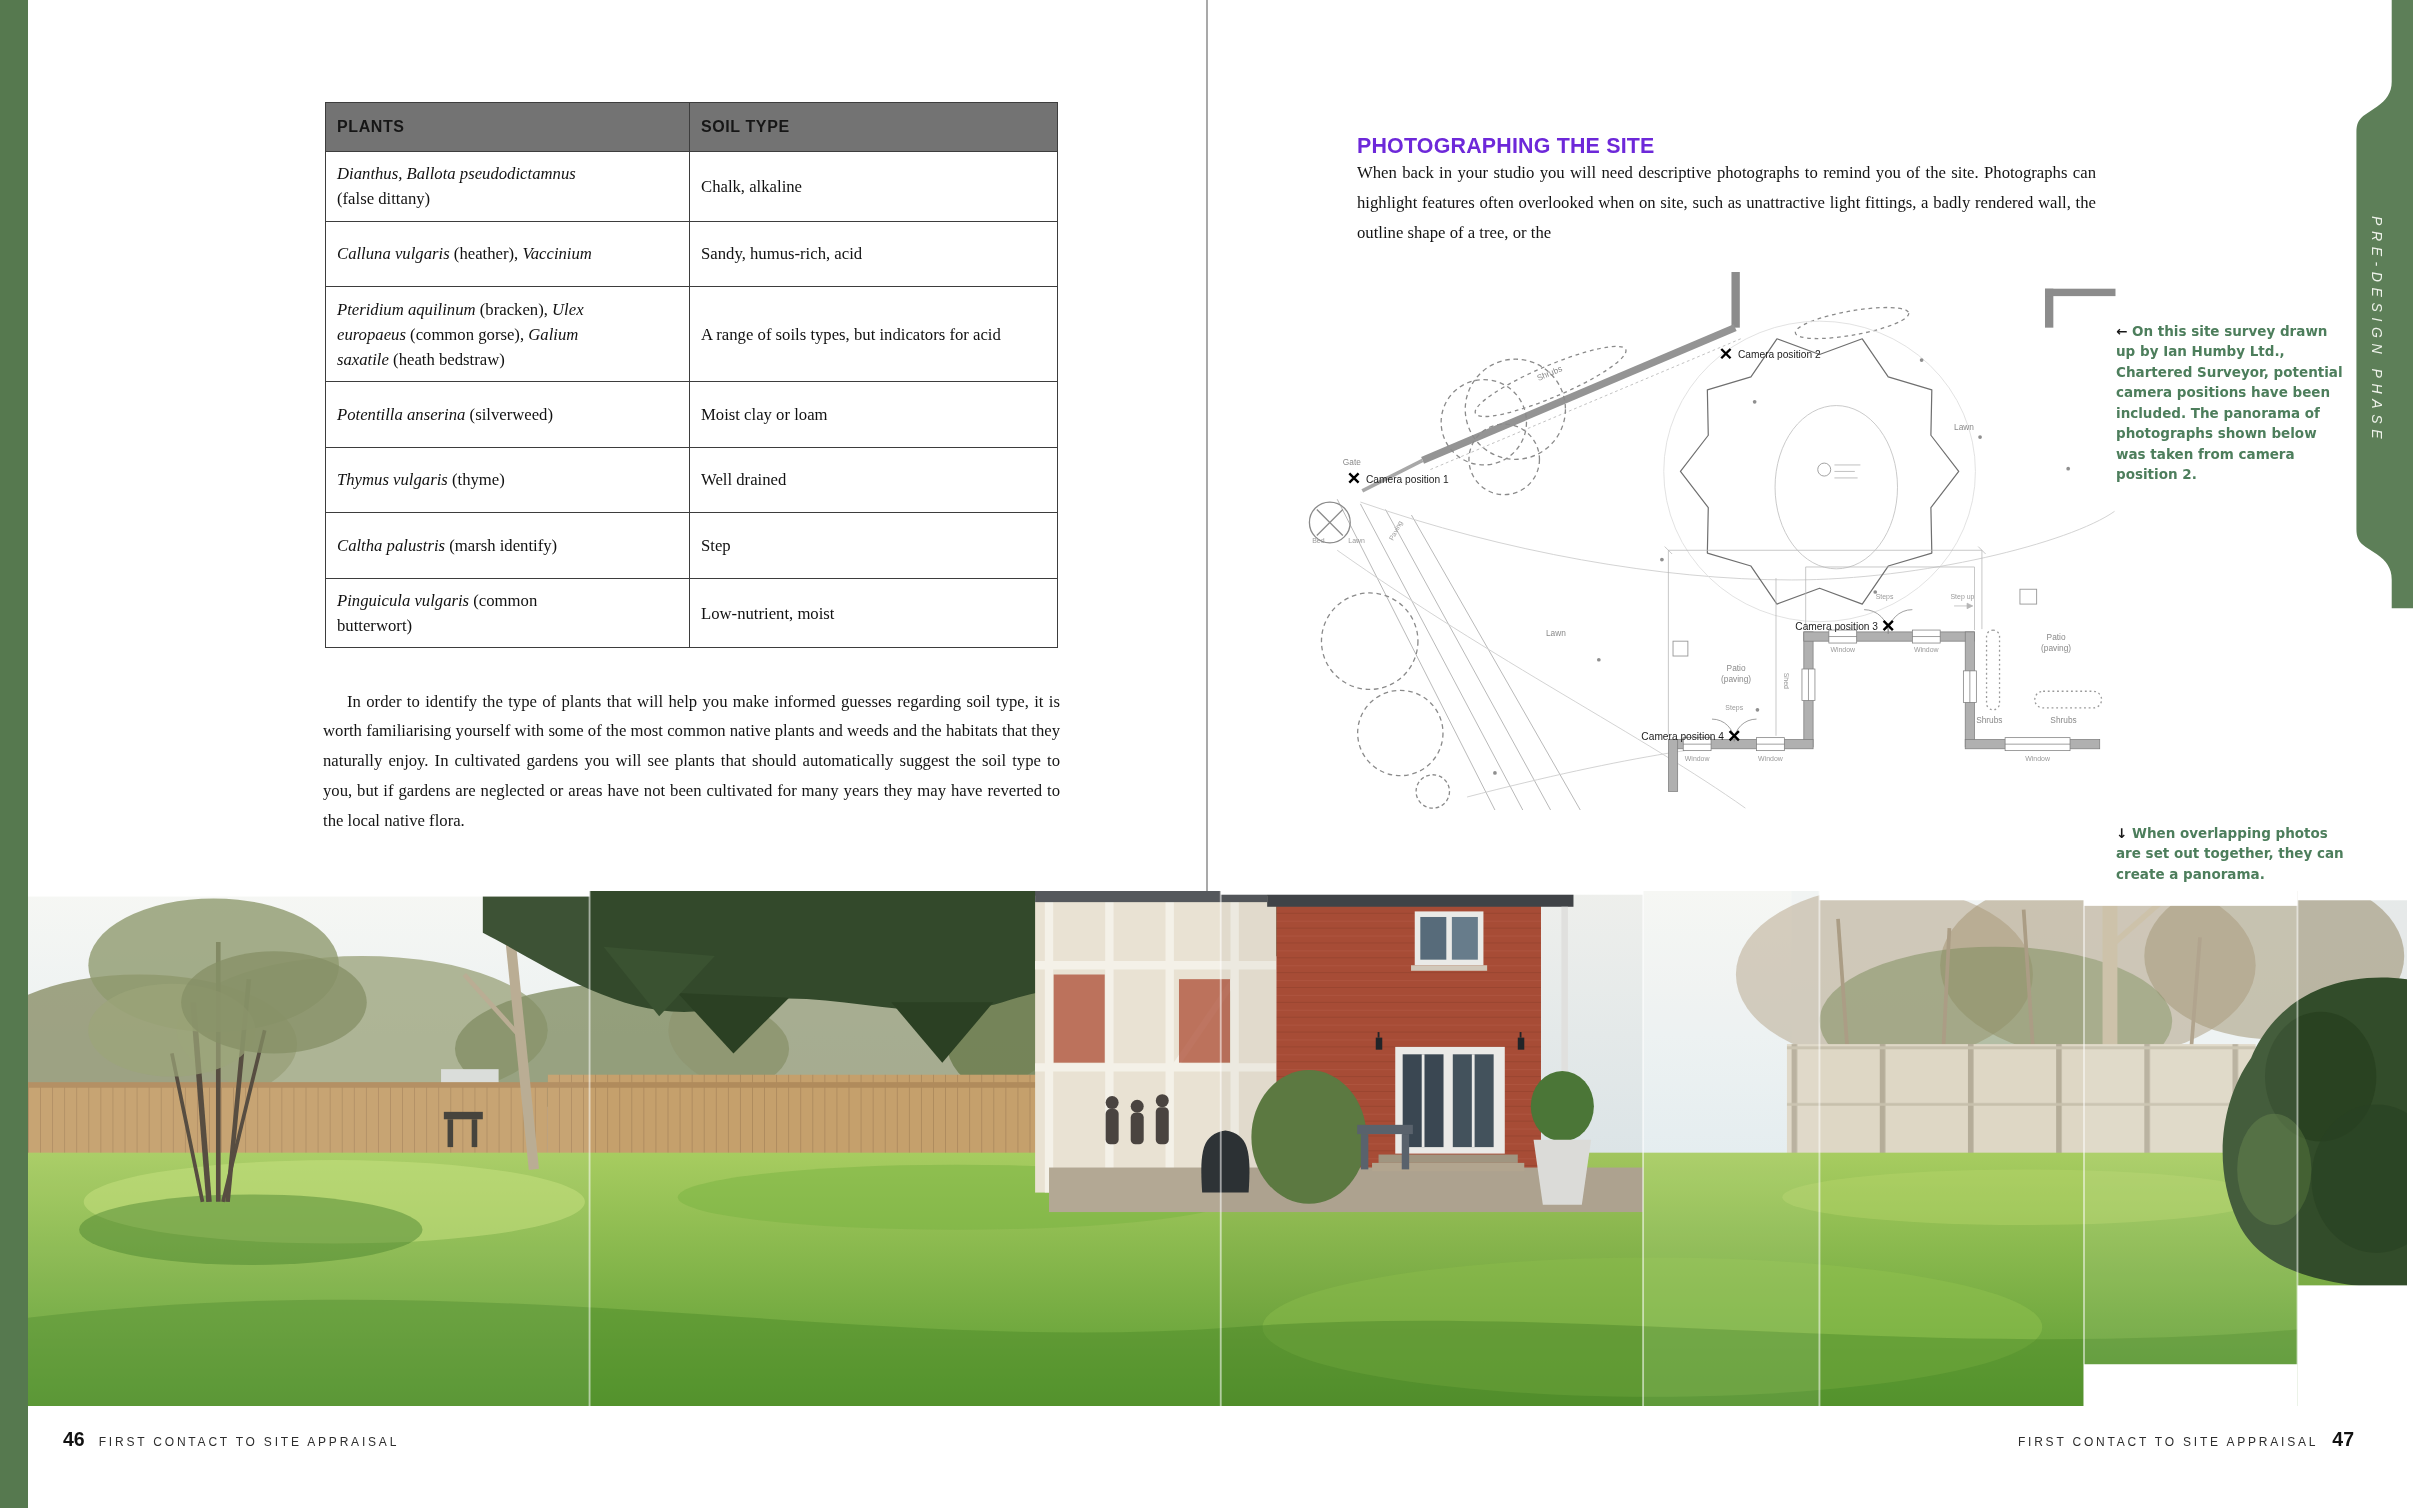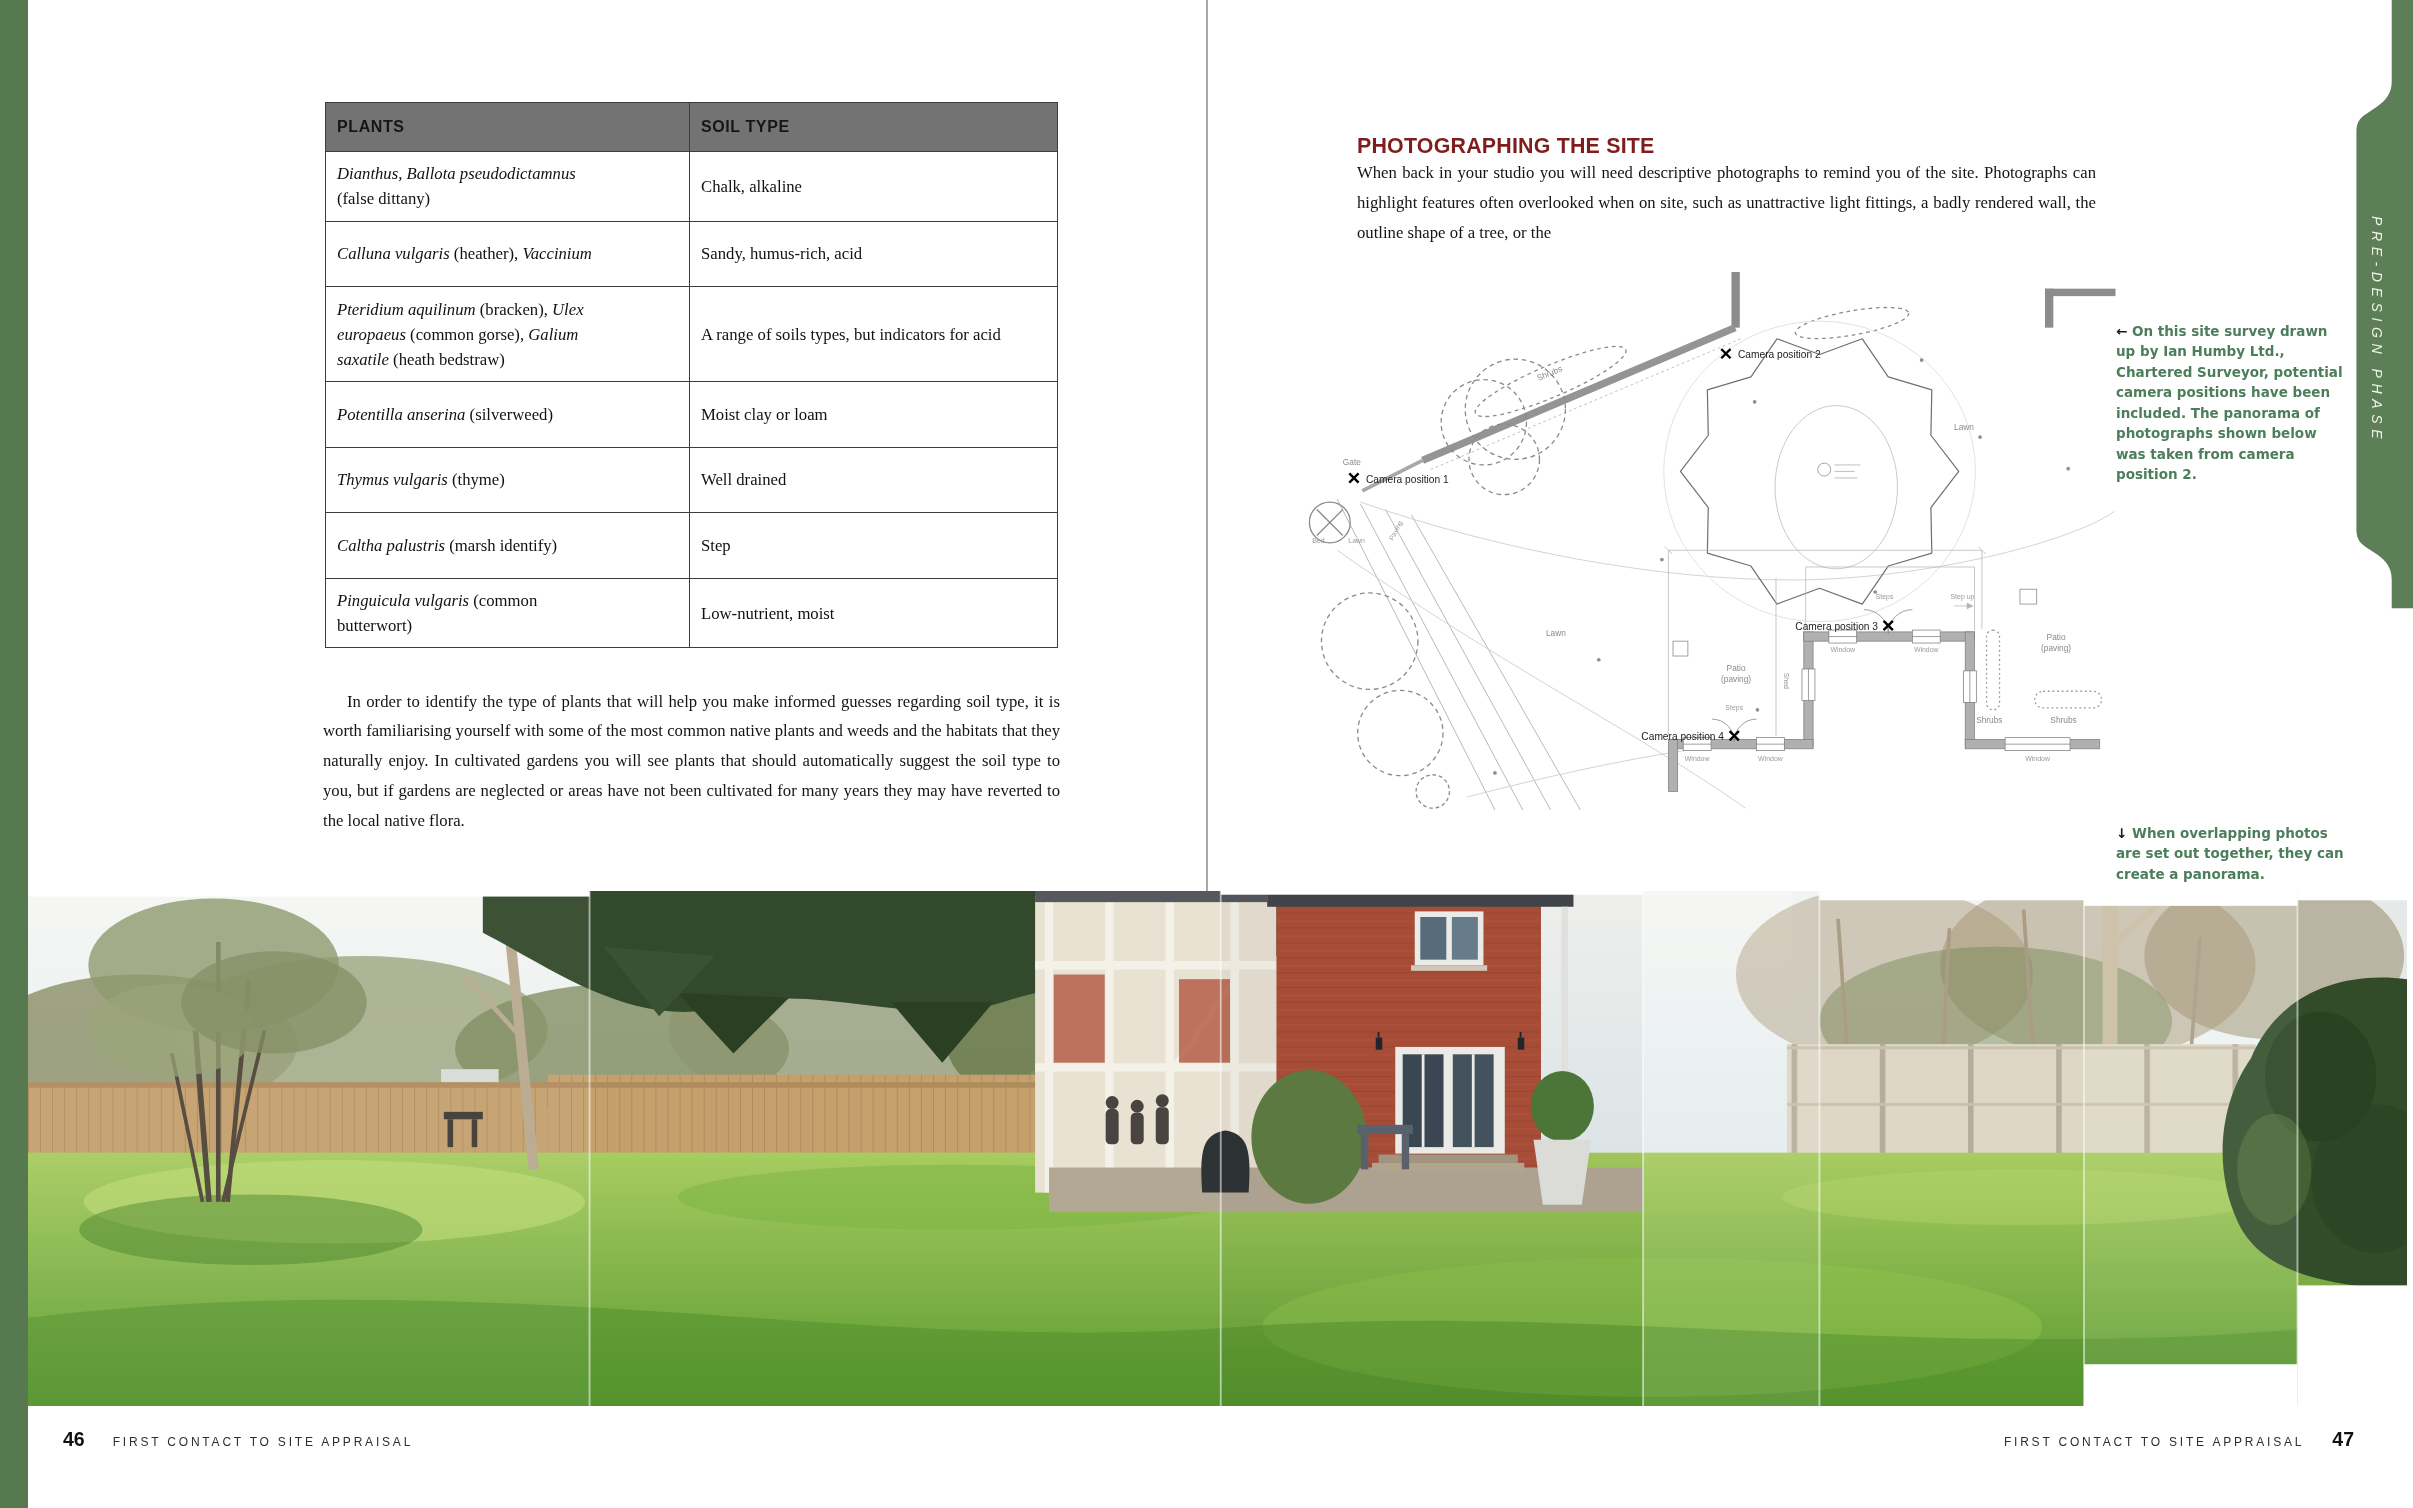--- a/index.html
+++ b/index.html
@@ -13,28 +13,28 @@
   .soil-table th,.soil-table td{border:1.9px solid #3d3d3d;}
   .soil-table th{background:#737373;height:48px;text-align:left;padding:0 0 0 11px;
                  font-size:16px;font-weight:bold;letter-spacing:0.6px;color:#161616;}
   .soil-table td{font-family:"Liberation Serif",serif;font-size:16.7px;line-height:1.5;
                  padding:9.3px 28px 9.3px 11px;height:46px;vertical-align:middle;color:#111;}
   .soil-table td.soil-cell{padding-right:20px;}
   .soil-table .it{font-style:italic;}
   .col-plants{width:364px;}.col-soil{width:368px;}
   .body-par{position:absolute;left:323px;top:670px;width:737px;font-family:"Liberation Serif",serif;
             font-size:16.7px;line-height:1.78;text-align:justify;text-indent:24px;color:#141414;}
-  .footer{position:absolute;top:1428px;display:flex;align-items:baseline;gap:28px;}
+  .footer{position:absolute;top:1428px;display:flex;align-items:baseline;gap:14px;}
   .footer .pageno{font-size:19.5px;font-weight:bold;color:#111;}
   .footer .running{font-size:12px;letter-spacing:2.8px;color:#2e2e2e;}
   .footer-left{left:63px;}
   .footer-right{right:59px;}
   
   .photo-heading{position:absolute;left:1357px;top:108px;font-size:21.4px;font-weight:bold;
-                 letter-spacing:0.2px;color:#7f1d1d;margin-top:26px;}
+                 letter-spacing:0.2px;color:#6d28d9;margin-top:26px;}
   .photo-body{position:absolute;left:1357px;top:141px;width:739px;font-family:"Liberation Serif",serif;
               font-size:16.7px;line-height:1.82;text-align:justify;color:#141414;}
   .green-cap{position:absolute;width:234px;font-family:"DejaVu Sans",sans-serif;font-size:13.5px;
              line-height:1.52;font-weight:bold;color:#4d7e5c;}
   .green-cap .arr{color:#161616;font-weight:bold;}
   .cap-survey{left:2116px;top:307px;}
   .cap-pano{left:2116px;top:809px;}
   .survey-svg{position:absolute;left:1272px;top:272px;}
   .pano{position:absolute;left:28px;top:891px;width:2379px;height:515px;}
   .tab-svg{position:absolute;left:2349px;top:0;}

